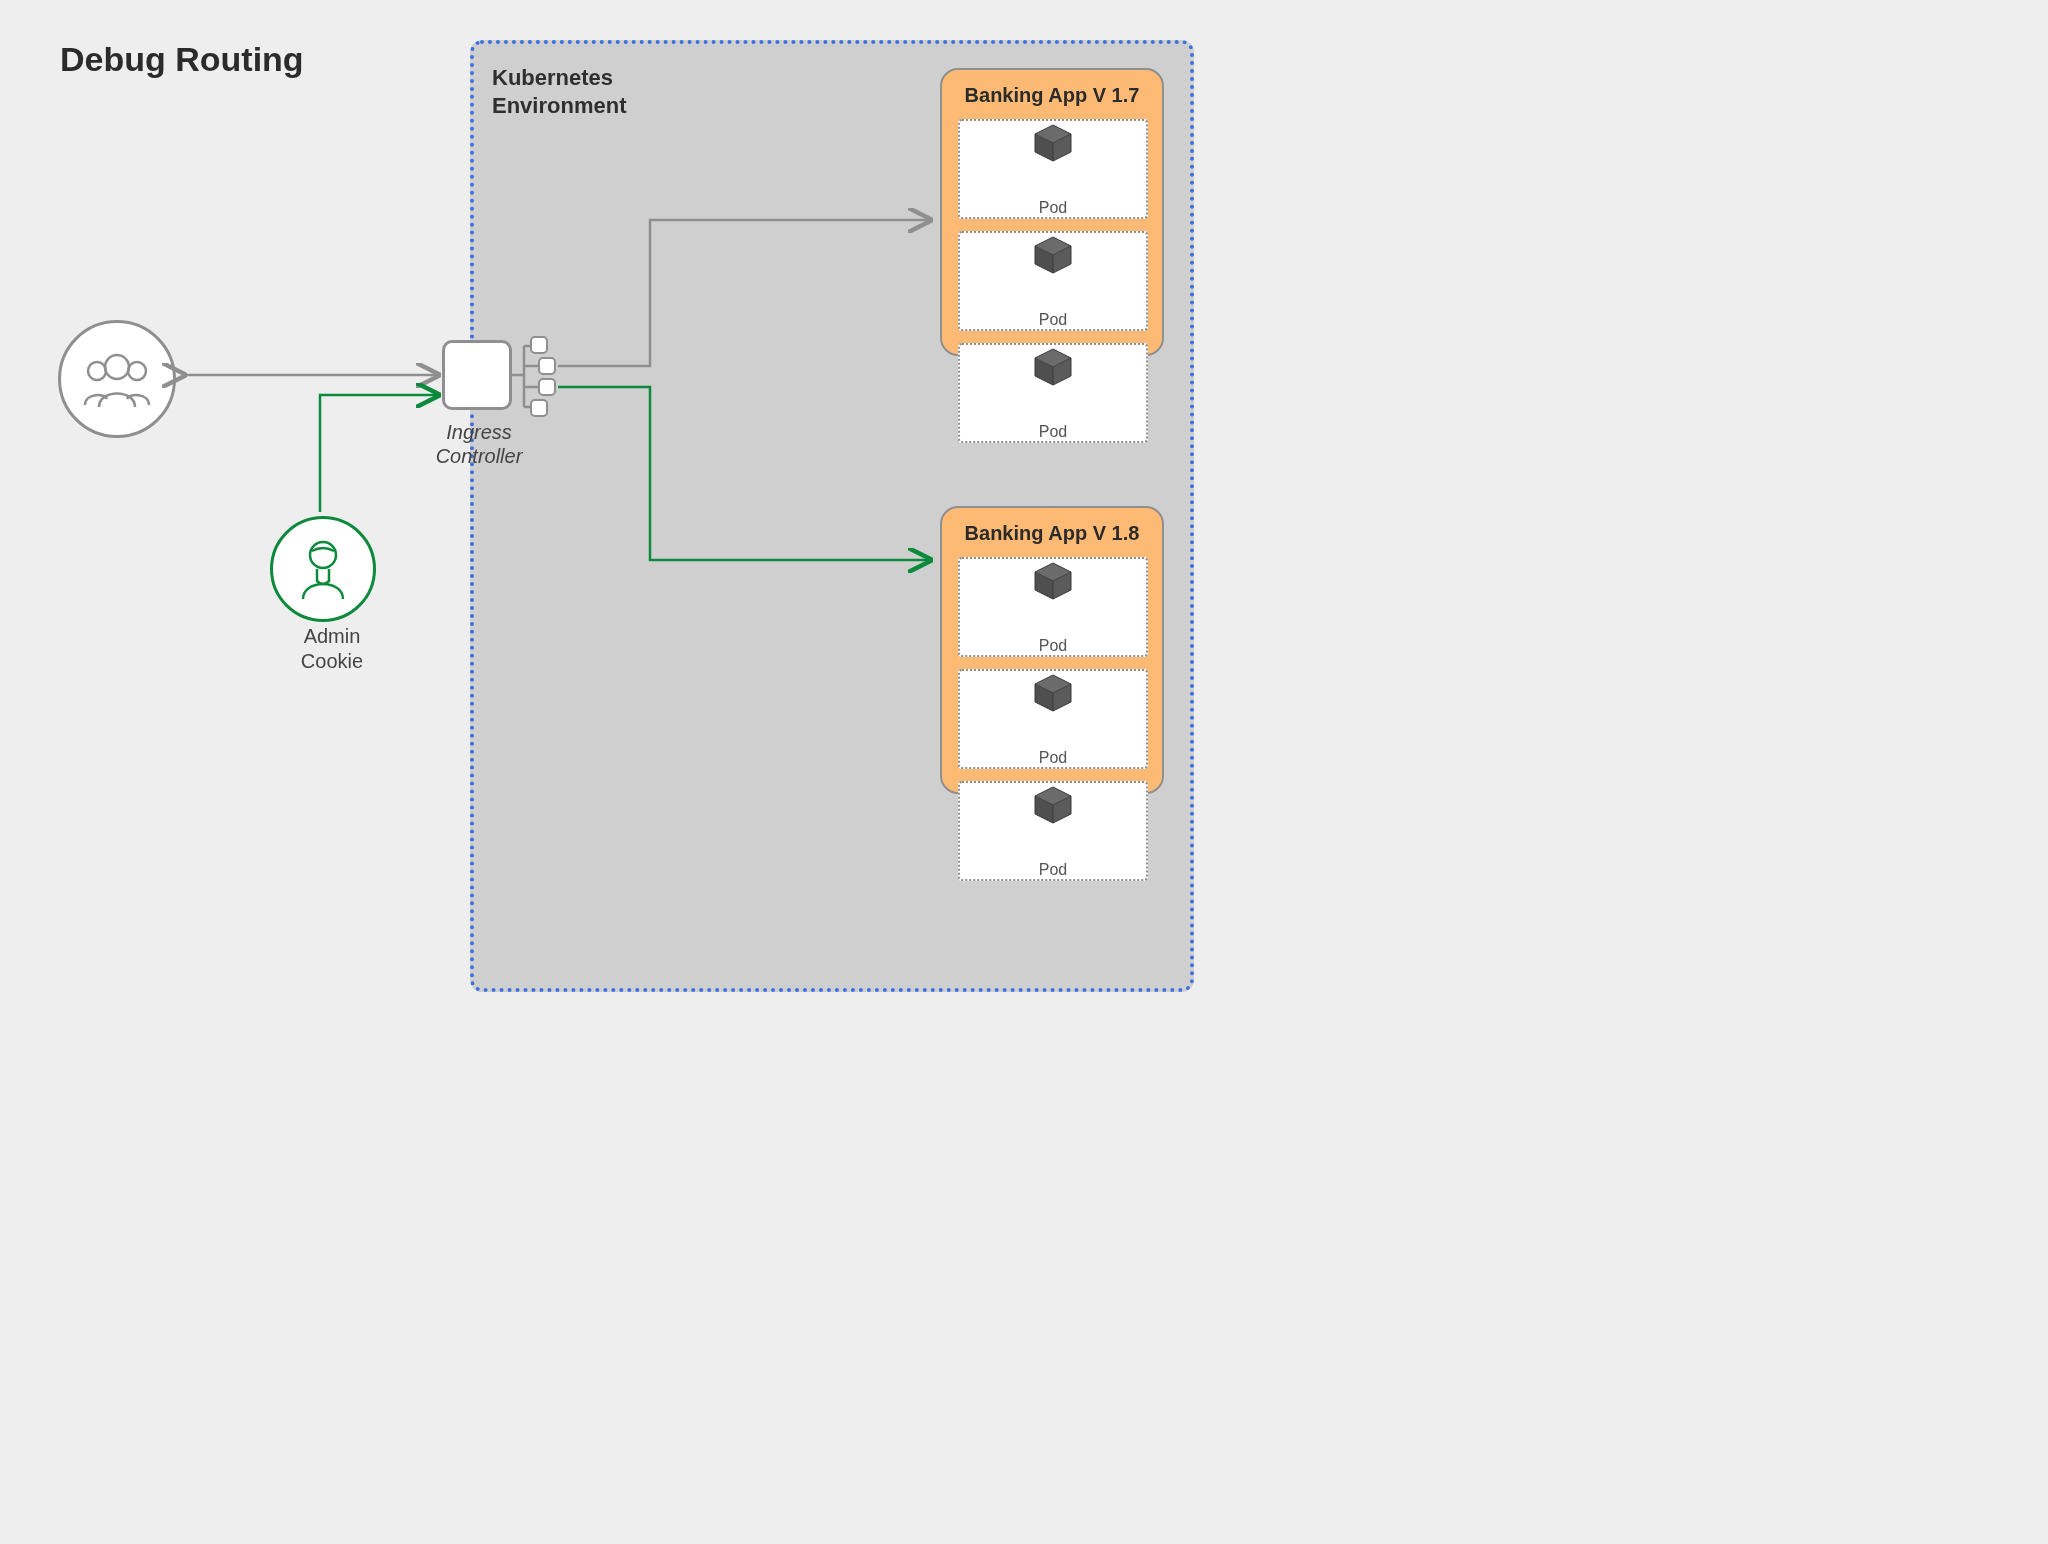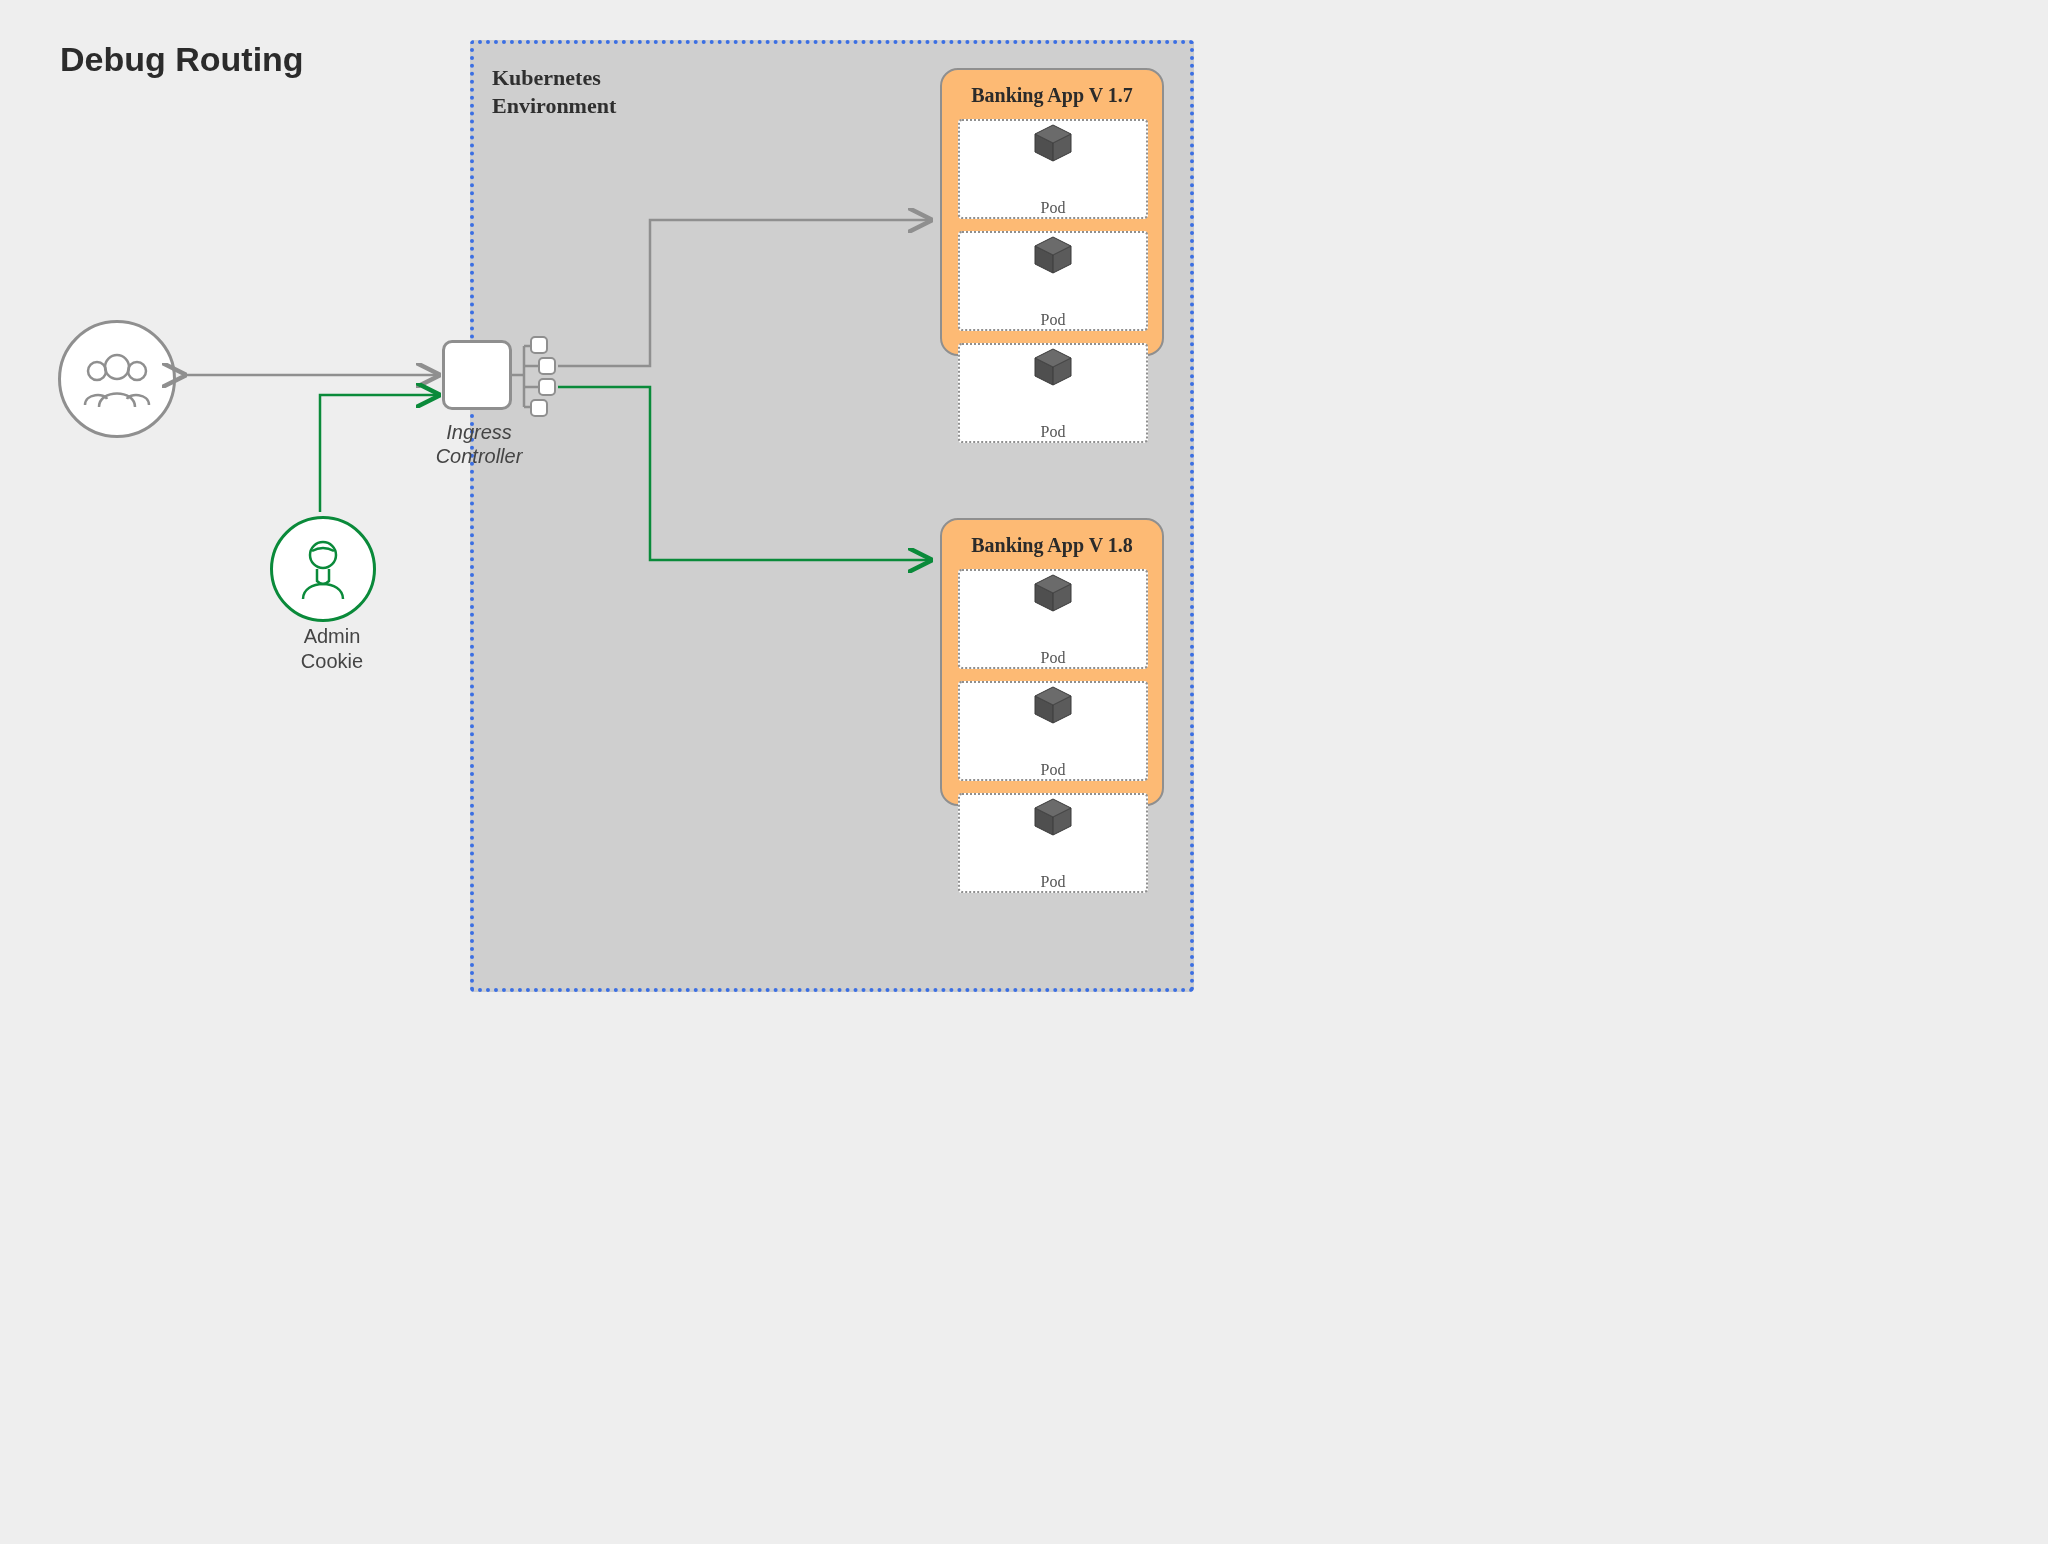--- a/index.html
+++ b/index.html
@@ -24,23 +24,22 @@
     color: #2b2b2b;
   }
   .k8s-env {
     position: absolute;
     left: 470px;
     top: 40px;
     width: 724px;
     height: 952px;
     background: #cfcfcf;
     border: 4px dotted #3b6fe3;
-    border-radius: 4px;
-    box-sizing: border-box;
-    font-family: Liberation Serif, serif;
+    border-radius: 12px;
+    box-sizing: border-box;
   }
   .k8s-label {
     position: absolute;
     left: 18px;
     top: 20px;
     font-size: 22px;
     font-weight: 700;
     color: #2f2f2f;
     line-height: 1.25;
   }
@@ -49,21 +48,21 @@
     right: 26px;
     width: 224px;
     height: 288px;
     background: #fdba74;
     border: 2px solid #8f8f8f;
     border-radius: 18px;
     box-sizing: border-box;
     padding: 14px 16px 16px 16px;
   }
   .app-box.top { top: 24px; }
-  .app-box.bottom { top: 462px; margin-top: 12px; }
+  .app-box.bottom { top: 462px; }
   .app-title {
     font-size: 20px;
     font-weight: 700;
     color: #2b2b2b;
     text-align: center;
     margin-bottom: 12px;
   }
   .pod {
     width: 190px;
     height: 100px;

